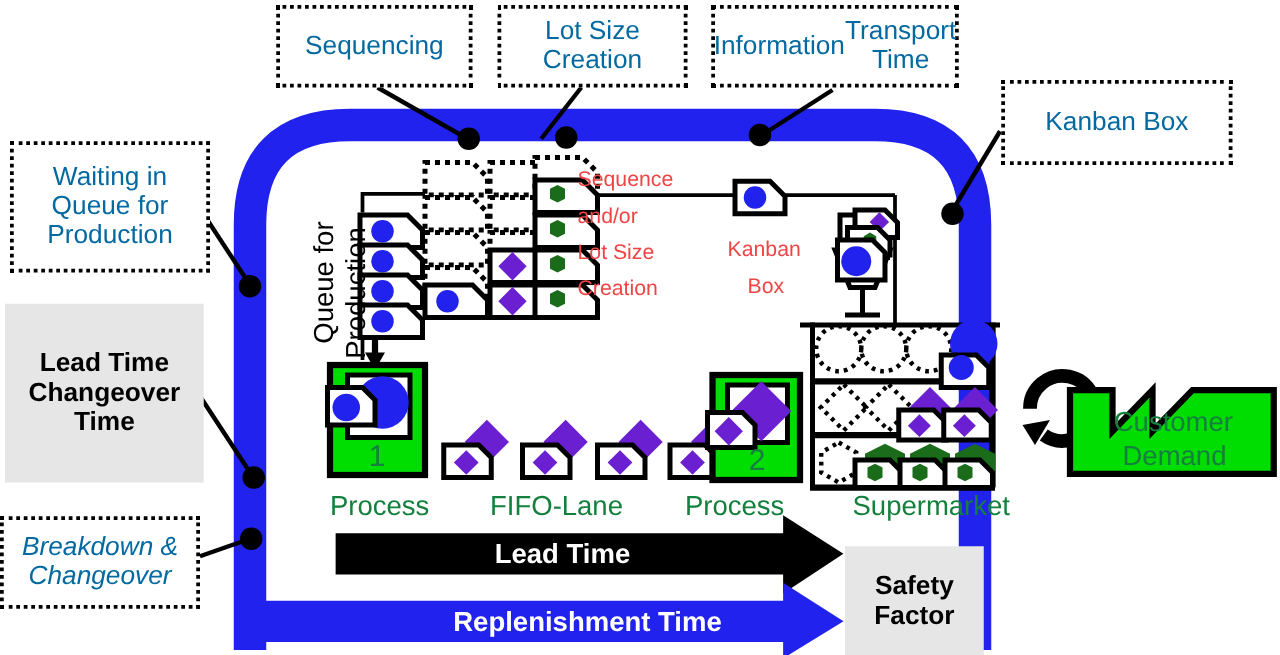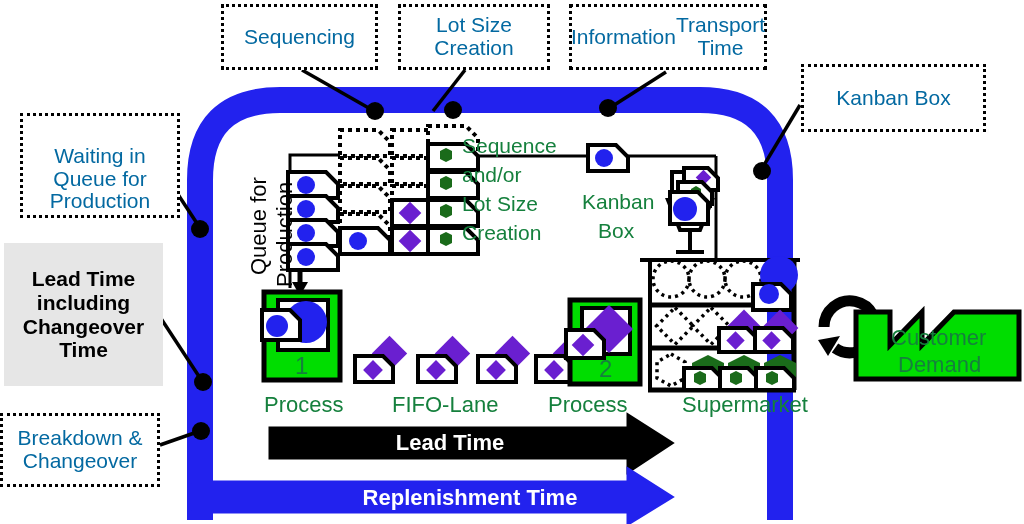--- a/index.html
+++ b/index.html
@@ -12,21 +12,21 @@
     font-size:21px;line-height:1.08;color:#0369a1;padding:2px 4px;
   }
   .greybox{
     position:absolute;box-sizing:border-box;background:#e6e6e6;border:0;
     display:flex;align-items:center;justify-content:center;text-align:center;
     font-weight:bold;font-size:21px;line-height:1.12;color:#000;padding:2px 4px;
   }
   .vlabel{position:absolute;font-size:22px;color:#000;white-space:nowrap;
     transform-origin:0 0;}
   .plainlabel{position:absolute;font-size:22px;color:#15803d;white-space:nowrap;}
-  .smalltext{position:absolute;font-size:21px;color:#15803d;white-space:nowrap;}
+  .smalltext{position:absolute;font-size:17px;color:#ef4444;white-space:nowrap;}
   svg{position:absolute;left:0;top:0;}
   .lbl-white{fill:#fff;font-weight:bold;}
 </style>
 </head>
 <body>
 
 <div id="stage">
 
   <svg width="1024" height="524" viewBox="0 0 1024 524">
 
@@ -257,38 +257,41 @@
 
   <div class="callout" style="left:569px;top:4px;width:198px;height:66px;">
     <span>Information</span>
     <span>Transport Time</span>
   </div>
 
   <div class="callout" style="left:801px;top:64px;width:185px;height:68px;flex-direction:column;">
     <span>Kanban Box</span>
   </div>
 
-  <div class="callout" style="left:20px;top:113px;width:160px;height:105px;flex-direction:column;justify-content:flex-end;">
+  <div class="callout" style="left:8px;top:113px;width:160px;height:105px;flex-direction:column;">
     <span>Waiting in</span>
     <span>Queue for</span>
     <span>Production</span>
   </div>
 
   <div class="greybox" style="left:4px;top:243px;width:159px;height:143px;flex-direction:column;">
     <span>Lead Time</span>
-    <span>including</span>
     <span>Changeover</span>
     <span>Time</span>
   </div>
 
-  <div class="callout" style="left:0px;top:413px;width:160px;height:74px;flex-direction:column;">
+  <div class="callout" style="left:0px;top:413px;width:160px;height:74px;flex-direction:column;font-style:italic;">
     <span>Breakdown &amp;</span>
     <span>Changeover</span>
   </div>
 
+  <div class="greybox" style="left:676px;top:437px;width:111px;height:87px;flex-direction:column;">
+    <span>Safety</span>
+    <span>Factor</span>
+  </div>
 
   <div class="vlabel" style="left:246px;top:275px;transform:rotate(-90deg);">Queue for</div>
   <div class="vlabel" style="left:272px;top:287px;transform:rotate(-90deg);">Production</div>
 
   <div class="smalltext" style="left:462px;top:134px;">Sequence</div>
   <div class="smalltext" style="left:462px;top:163px;">and/or</div>
   <div class="smalltext" style="left:462px;top:192px;">Lot Size</div>
   <div class="smalltext" style="left:462px;top:221px;">Creation</div>
 
   <div class="smalltext" style="left:582px;top:190px;">Kanban</div>

